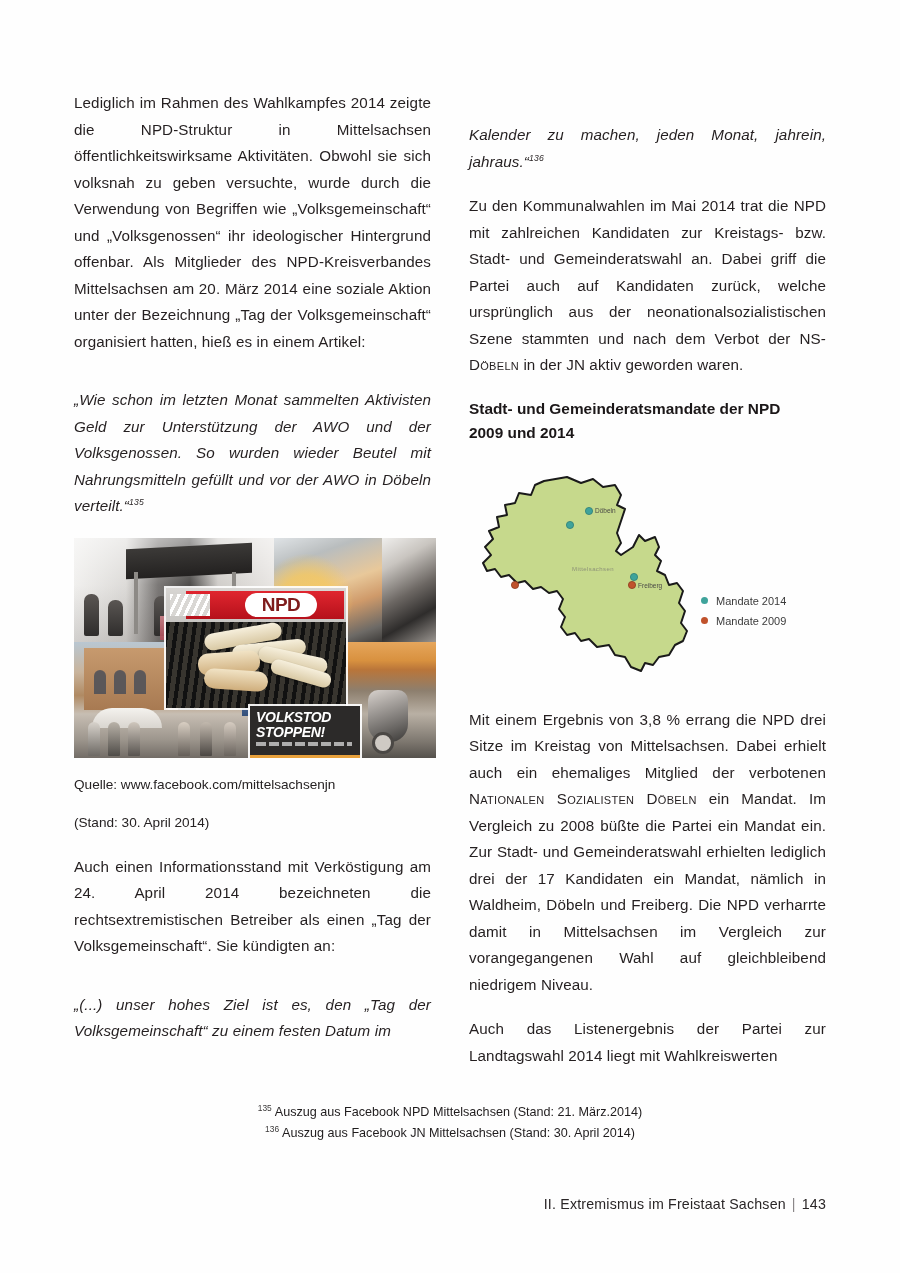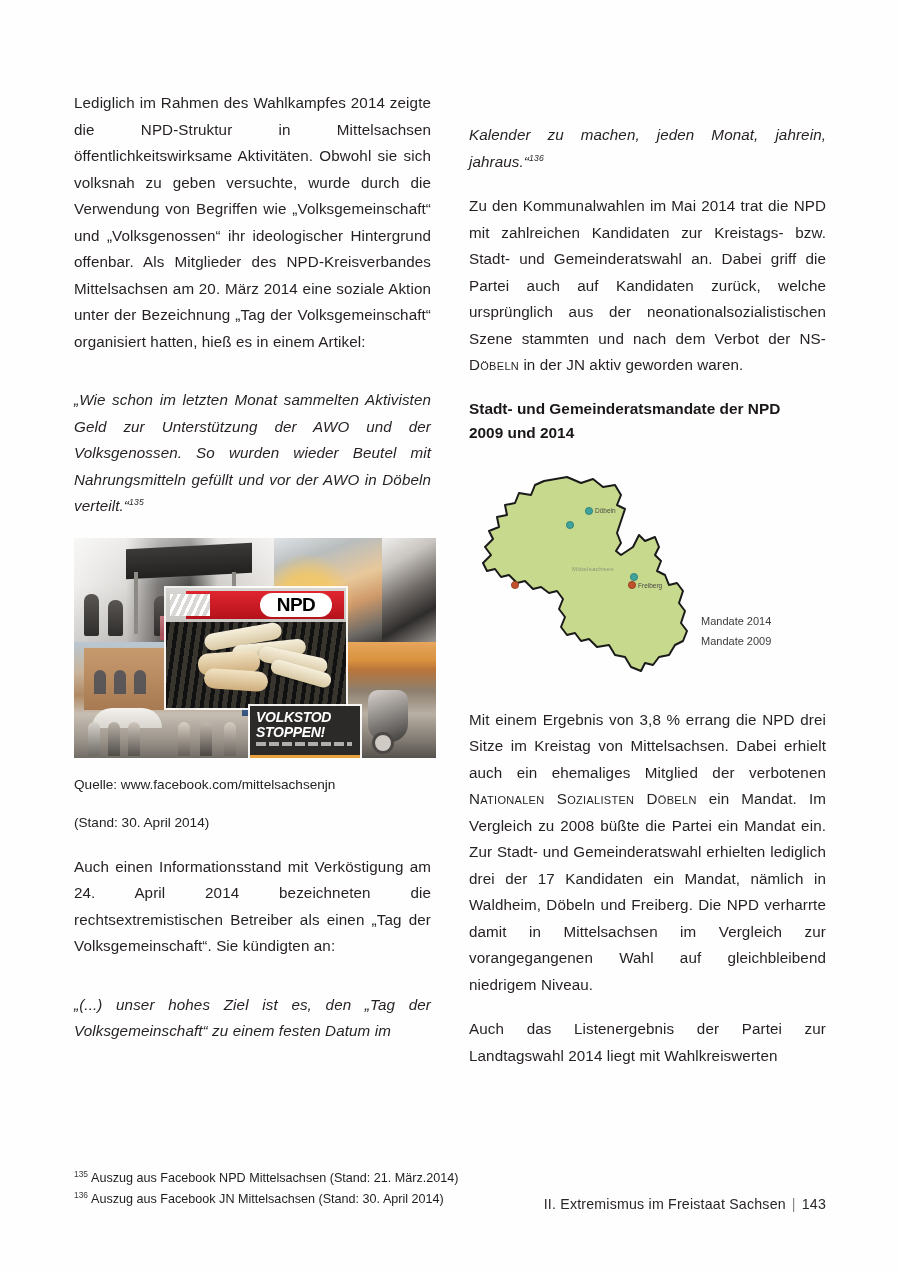--- a/index.html
+++ b/index.html
@@ -182,24 +182,24 @@
   }
   .ph-npd .banner .redbar {
     position: absolute; left: 20px; top: 3px; width: 158px; height: 28px;
     background: linear-gradient(180deg,#e0262f,#b6111b);
   }
   .ph-npd .banner .chev {
     position: absolute; left: 4px; top: 6px; width: 40px; height: 22px;
     background: repeating-linear-gradient(115deg,#ffffff 0 3px, #d9d7d4 3px 7px);
   }
   .ph-npd .banner .npdtext {
-    position: absolute; left: 94px; top: 5px; width: 72px; height: 24px;
+    position: absolute; left: 79px; top: 5px; width: 72px; height: 24px;
     border-radius: 12px;
     background: #ffffff;
-    color: #000000;
+    color: #7f1d1d;
     font-family: "Liberation Sans", sans-serif;
     font-weight: bold;
     font-size: 19px;
     line-height: 24px;
     text-align: center;
     letter-spacing: -0.5px;
   }
   .ph-npd .grill {
     position: absolute; left: 0; top: 34px; width: 180px; height: 86px;
     background: repeating-linear-gradient(98deg,#111111 0 4px,#38352f 4px 9px);
@@ -252,32 +252,33 @@
   }
   .mapfig svg { display: block; }
   .legend {
     position: absolute;
     left: 232px;
     top: 132px;
     font-size: 11px;
     line-height: 20px;
     color: #3b3b3b;
   }
-  .legend .row { display: flex; align-items: center; gap: 20px; height: 20px; flex-direction: column; }
+  .legend .row { display: flex; align-items: center; gap: 8px; height: 20px; }
   .legend .dot { width: 7px; height: 7px; border-radius: 50%; display:inline-block; }
 
   
   .footnotes {
     position: absolute;
     left: 74px;
-    top: 1168px;
+    top: 1102px;
     width: 752px;
     font-size: 12.6px;
     line-height: 21px;
     color: #1f1c1d;
+    text-align: center;
   }
   .footnotes .fnrow { white-space: nowrap; }
   .footnotes sup {
     font-size: 8.4px;
     vertical-align: super;
     line-height: 0;
     margin-right: 3px;
     color: #3c3a3a;
   }
 

